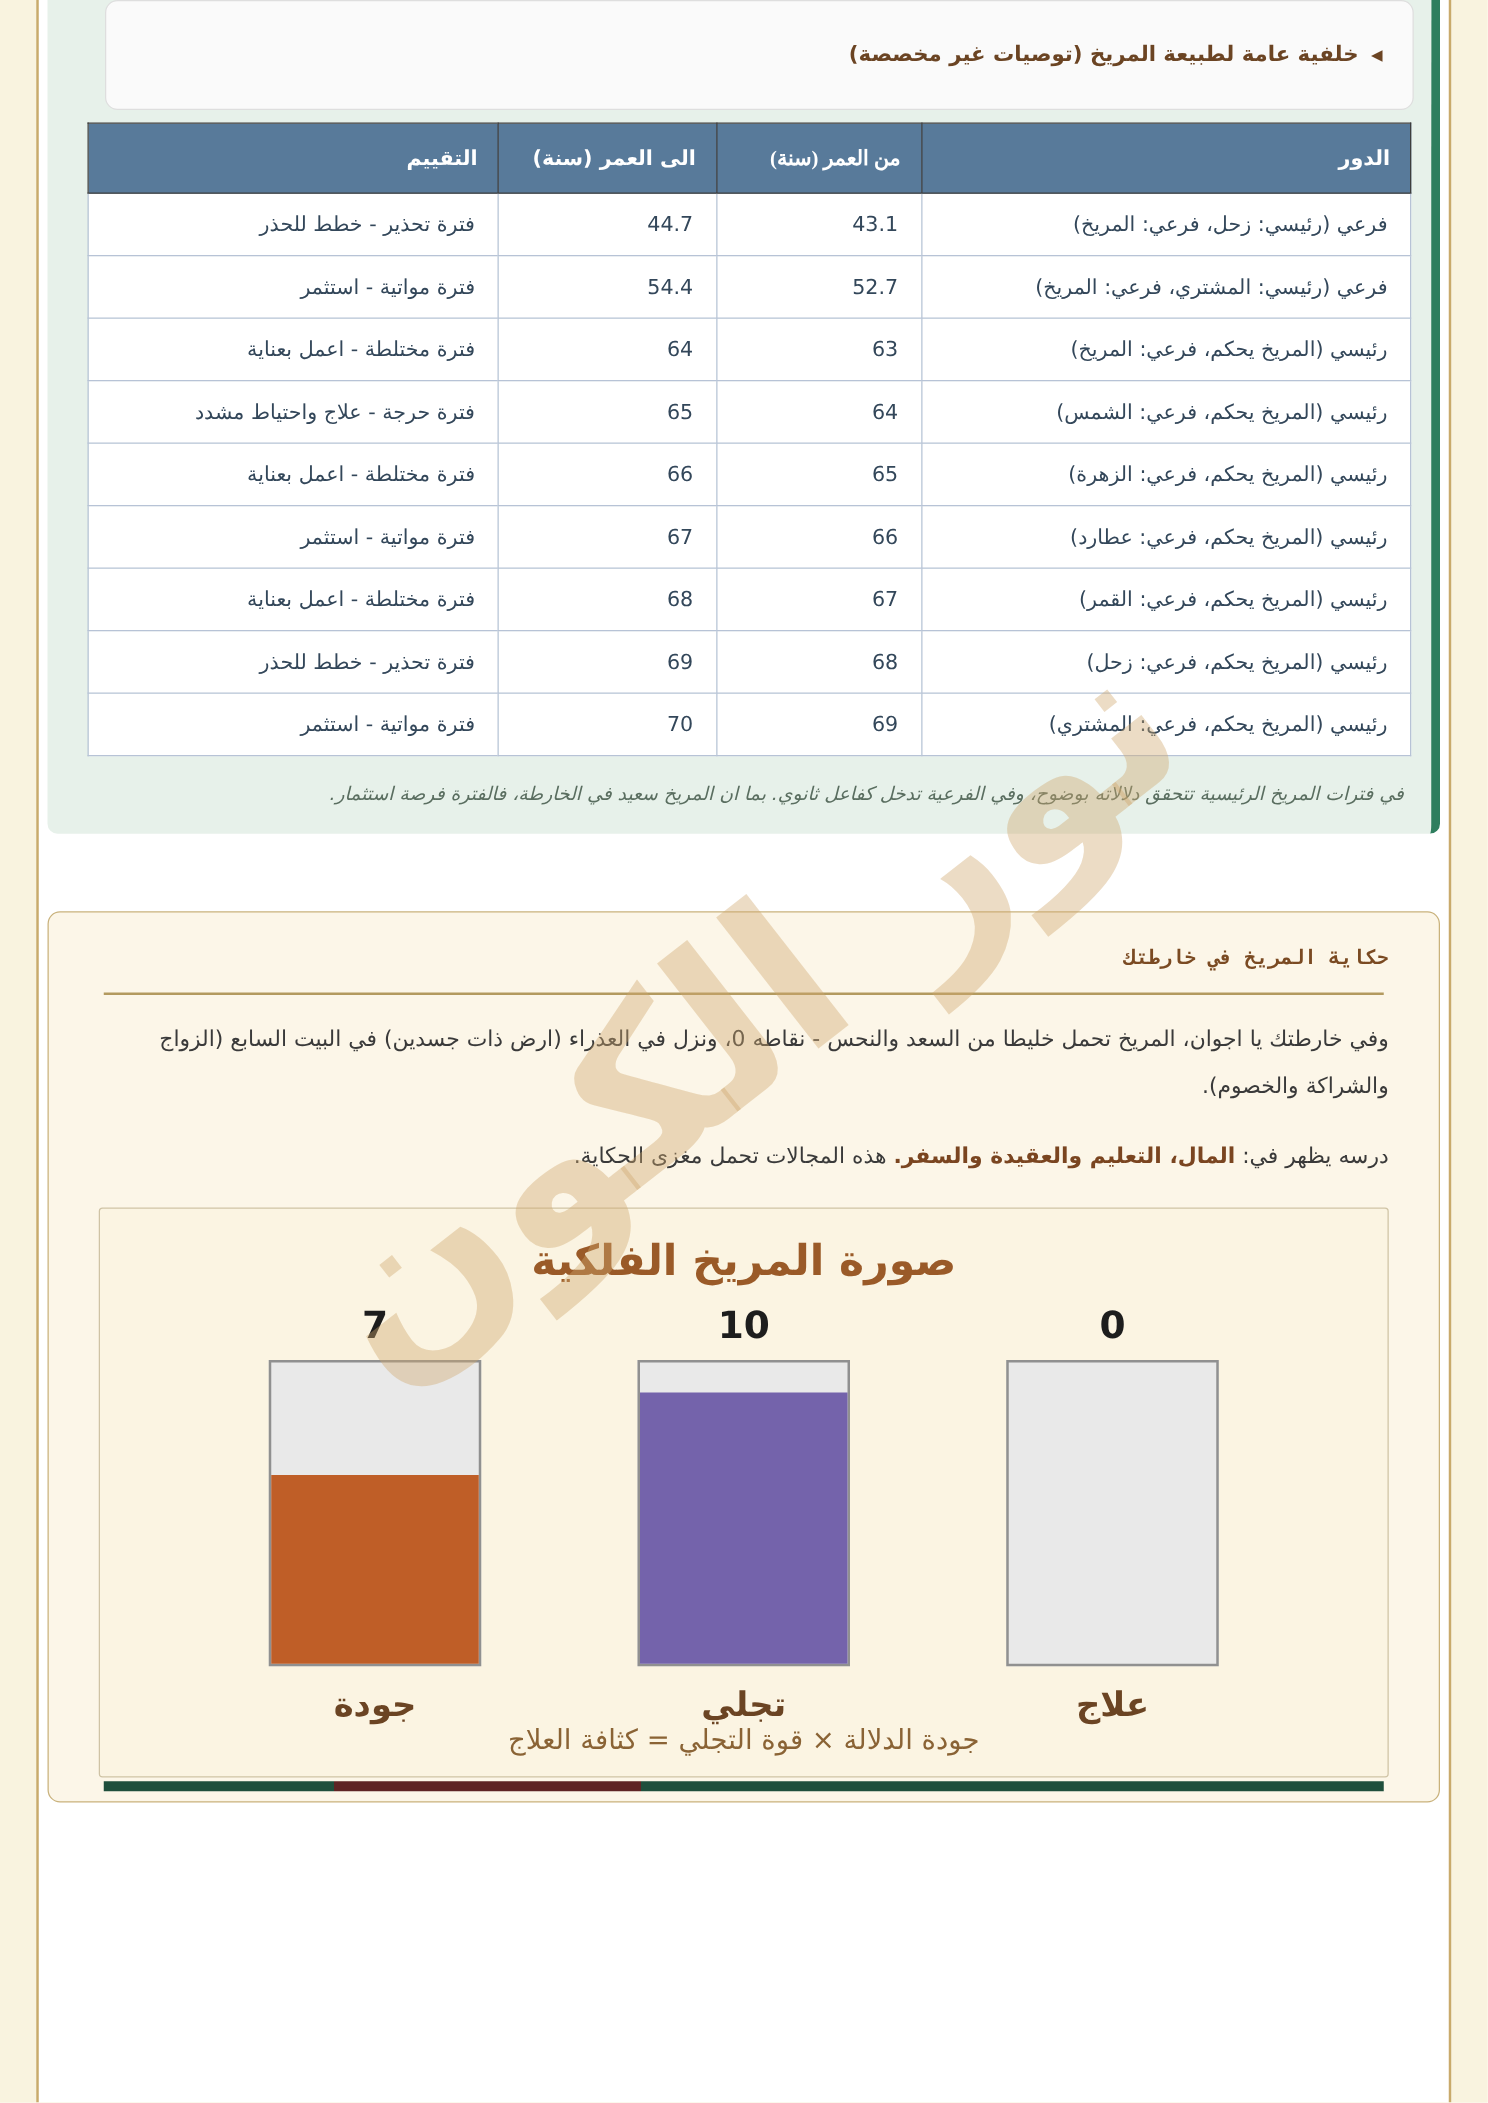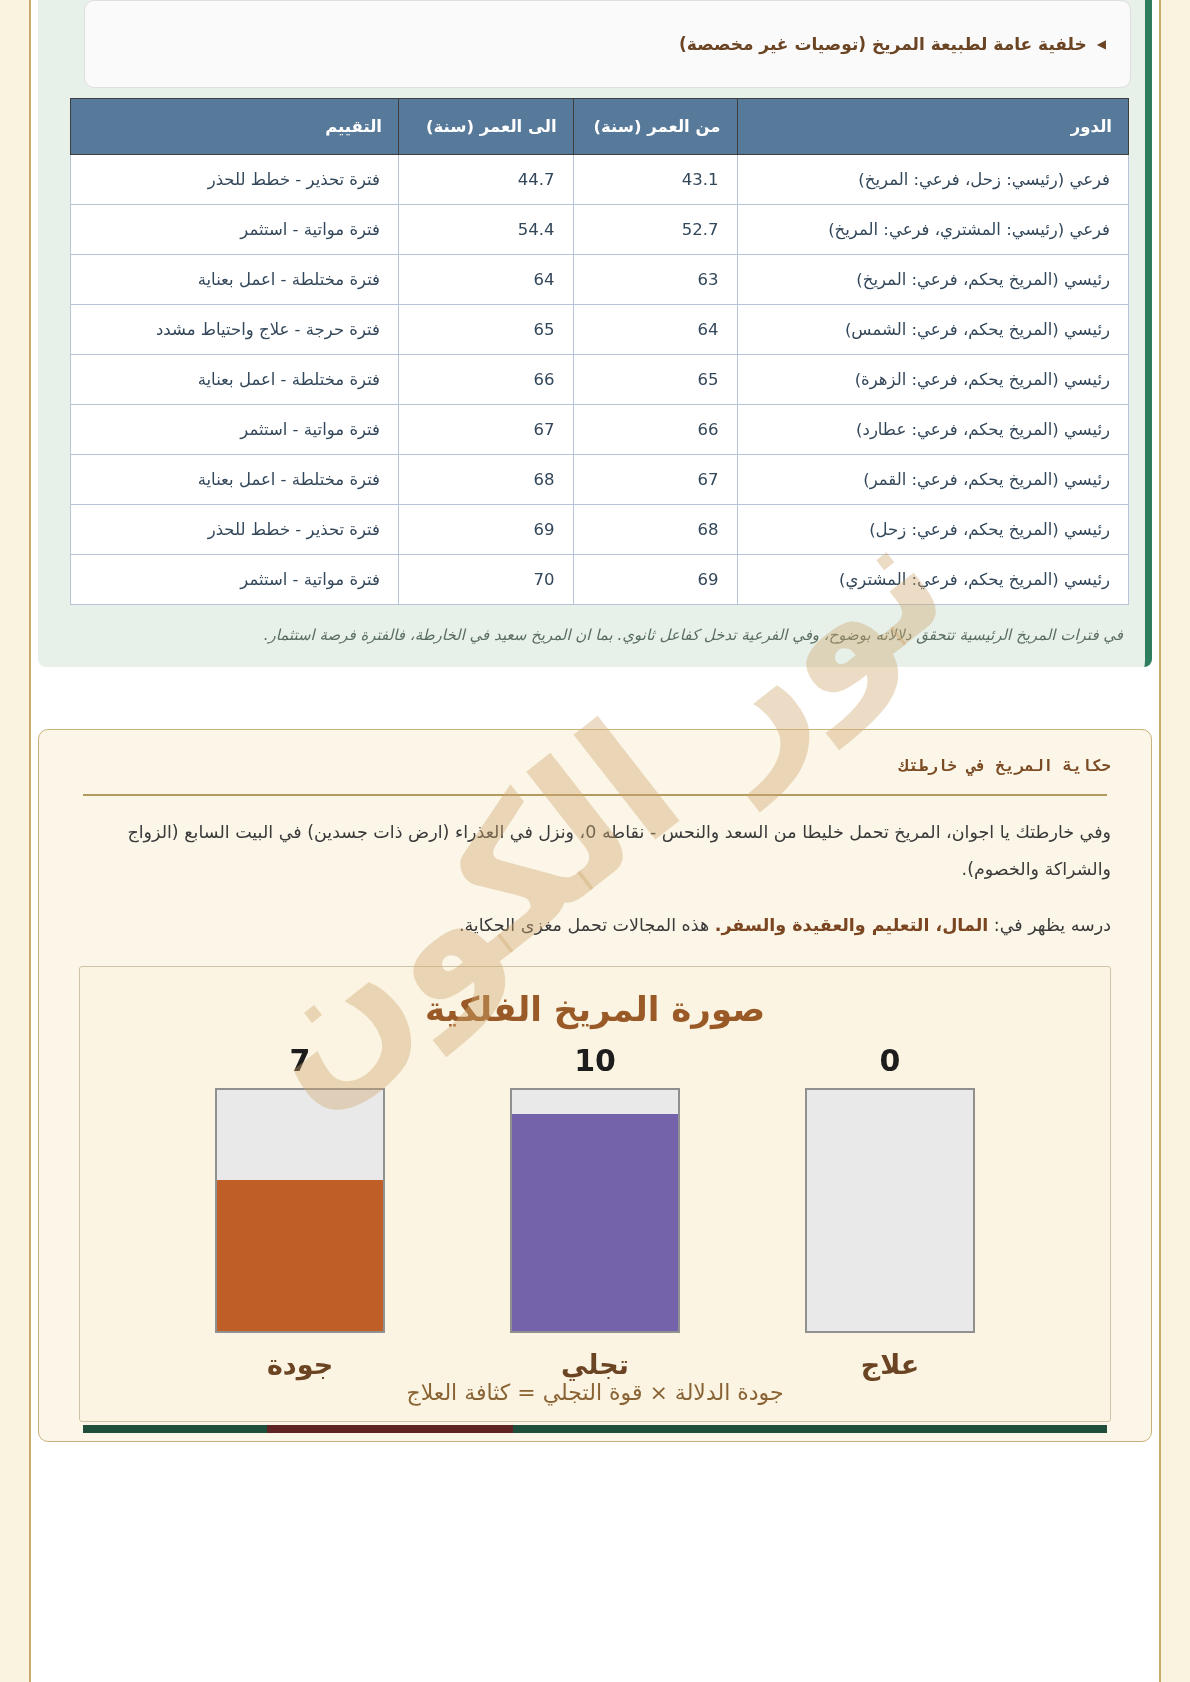--- a/index.html
+++ b/index.html
@@ -93,21 +93,21 @@
   table.fardaria th {
     background: #587a9a;
     color: #ffffff;
     font-weight: bold;
     height: 56px;
     text-align: right;
     padding: 0 16px;
     border: 1px solid #3e3e3e;
   }
   table.fardaria th:nth-child(1) { width: 37%; }
-  table.fardaria th:nth-child(2) { width: 15.5%; }
+  table.fardaria th:nth-child(2) { width: 15.5%; font-family: Liberation Serif, serif; }
   table.fardaria th:nth-child(3) { width: 16.5%; }
   table.fardaria th:nth-child(4) { width: 31%; }
   table.fardaria td {
     background: #ffffff;
     color: #33475a;
     height: 50px;
     text-align: right;
     padding: 0 18px;
     border: 1px solid #b7c3d6;
   }

